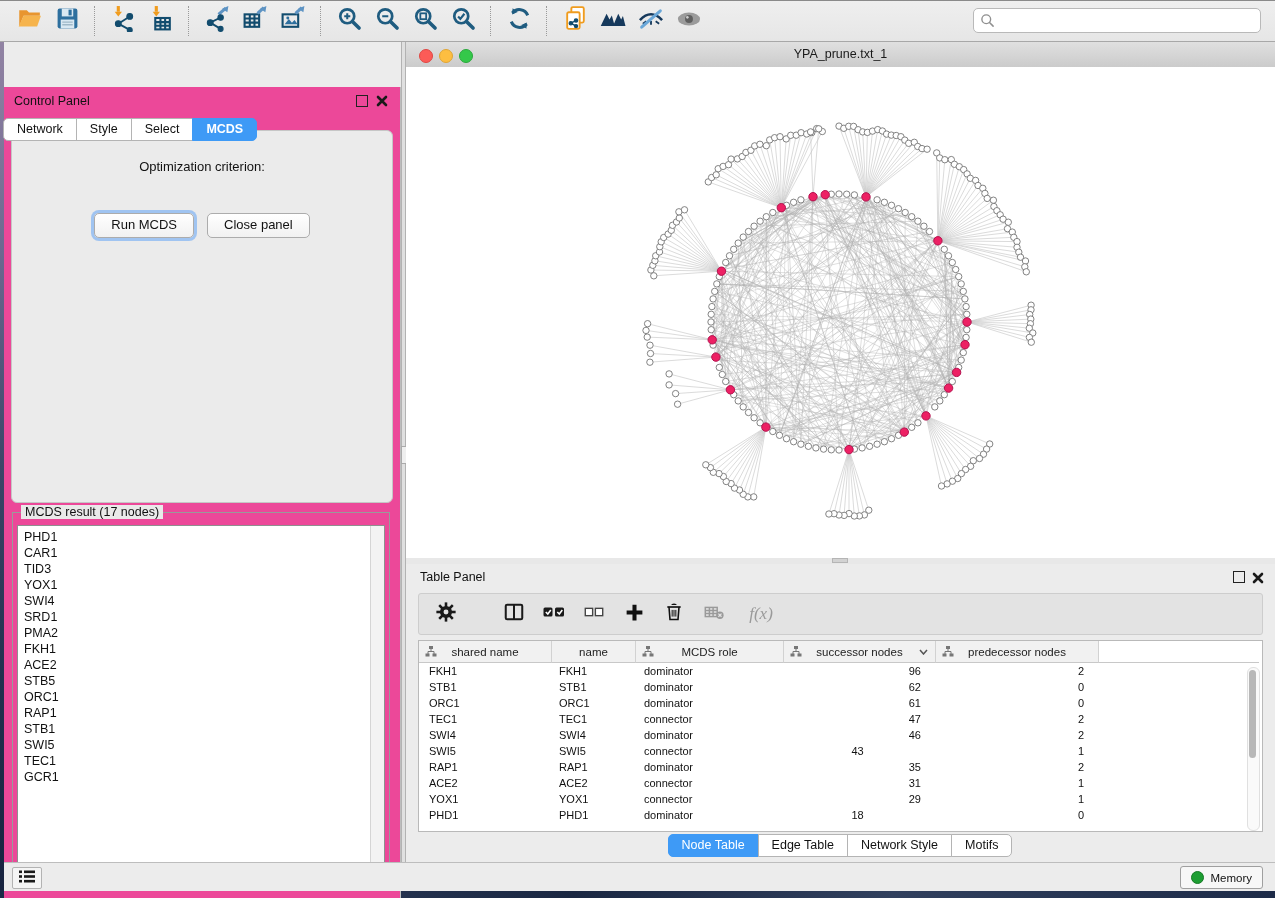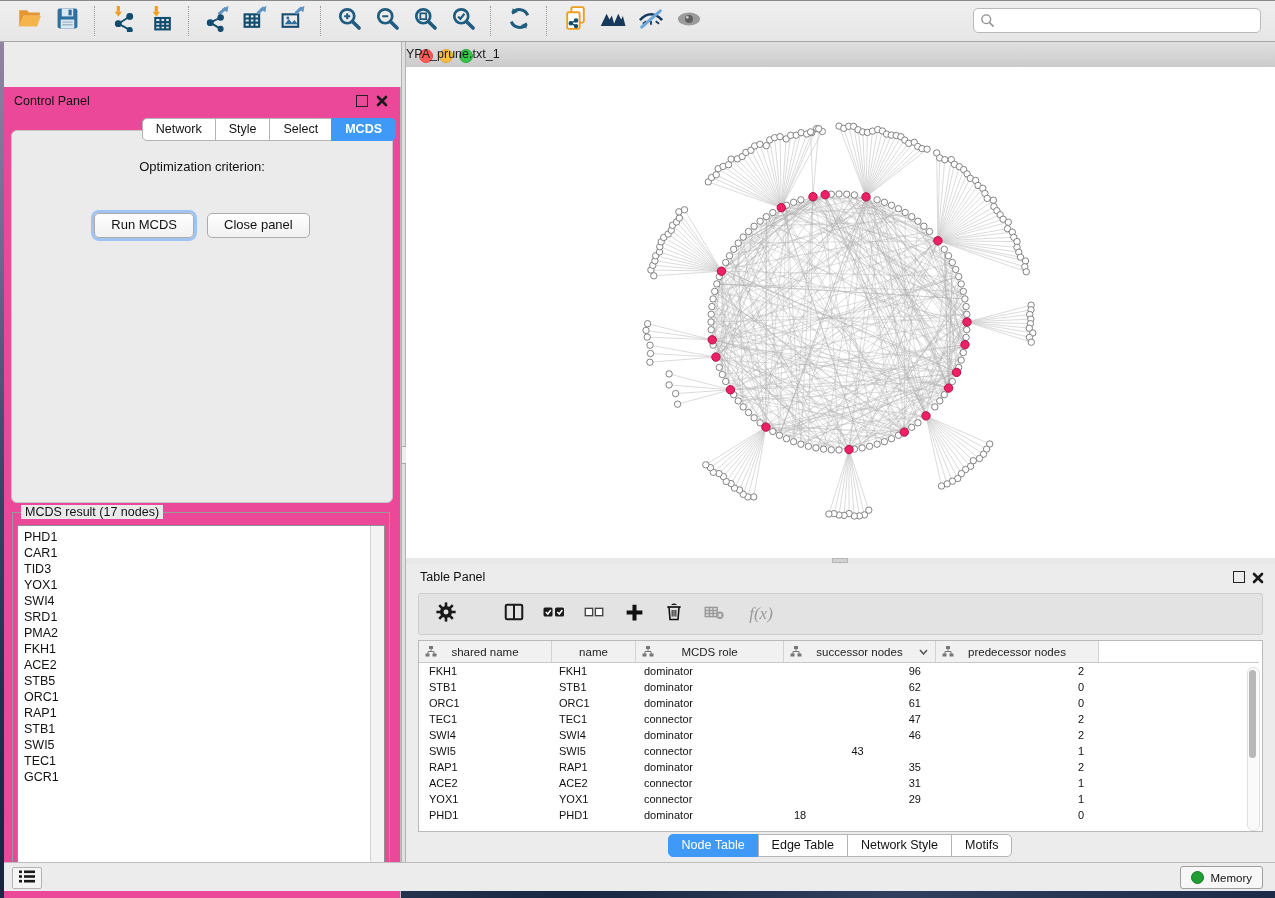--- a/index.html
+++ b/index.html
@@ -21,21 +21,21 @@
   .wall-bottom{position:absolute;left:0;top:890px;width:1275px;height:8px;background:linear-gradient(90deg,#1c2a47,#2c3b59 20%,#1a2742 45%,#31405e 70%,#1d2b48);}
 
   
   .cpanel{position:absolute;left:4px;top:42px;width:397px;height:820px;background:#ec4899;box-sizing:border-box;border-right:1px solid #bdbdbd;margin-top:45px;}
   .cp-head{position:absolute;left:0;top:0;right:0;height:28px;}
   .cp-title{position:absolute;left:10px;top:7px;font-size:12.5px;color:#111;}
   .float-box{position:absolute;top:8px;width:10px;height:10px;border:1.6px solid #222;background:transparent;cursor:pointer;}
   .close-x{position:absolute;top:6px;width:12px;height:12px;cursor:pointer;}
   .cp-head .float-box{right:32px;}
   .cp-head .close-x{right:12px;}
-  .ctabs{position:absolute;left:0;right:4px;top:31px;display:flex;justify-content:flex-end;z-index:3;}
+  .ctabs{position:absolute;left:0;right:12px;top:31px;display:flex;justify-content:flex-start;z-index:3;}
   .ctab{padding:3px 13px 4px 13px;background:#fff;border:1px solid #b4b4b4;margin-left:-1px;font-size:12.5px;color:#111;cursor:pointer;}
   .ctab:first-child{border-radius:5px 0 0 5px;}
   .ctab.active{background:#3e9af6;border-color:#3e9af6;color:#fff;border-radius:0 5px 5px 0;font-weight:bold;}
   .cp-box{position:absolute;left:7px;right:7px;top:43px;height:371px;background:#ebebeb;border:1px solid #c6c6c6;border-radius:6px;}
   .opt-label{position:absolute;left:0;right:0;top:28px;text-align:center;font-size:13px;color:#111;}
   .dropdown{position:absolute;left:34px;right:38px;top:50px;height:22px;background:#fff;border:1px solid #ababab;border-radius:4px;cursor:pointer;}
   .dropdown .dtext{position:absolute;left:9px;top:3px;font-size:12.5px;color:#111;white-space:nowrap;}
   .dropdown .stepper{position:absolute;right:1px;top:1px;width:17px;height:20px;border-radius:3px;background:linear-gradient(#55a9fa,#2e85ef);display:flex;flex-direction:column;align-items:center;justify-content:center;gap:2px;}
   .btnrow{position:absolute;left:0;right:0;top:82px;display:flex;justify-content:center;gap:13px;}
   .pbtn{height:23px;padding:0 16px;font-size:13px;color:#111;background:linear-gradient(#ffffff,#f1f1f1);border:1px solid #acacac;border-radius:5px;line-height:21px;cursor:pointer;}
@@ -48,21 +48,21 @@
   .mcds-item{font-size:12.5px;color:#111;padding:1.5px 0 1.5px 6px;line-height:13px;cursor:default;}
 
   
   .vsplit{position:absolute;left:401px;top:42px;width:5px;height:820px;background:#e0e0e0;border-left:1px solid #b2b2b2;border-right:1px solid #b2b2b2;box-sizing:border-box;cursor:col-resize;}
   .vhandle{position:absolute;left:-1px;top:404px;width:5px;height:16px;background:#efefef;border:1px solid #aaa;}
 
   
   .netwin{position:absolute;left:406px;top:42px;width:869px;height:516px;background:#fff;}
   .net-titlebar{position:absolute;left:0;top:0;right:0;height:25px;background:linear-gradient(#e0e0e0,#cbcbcb);border-bottom:1px solid #9e9e9e;}
   .tlight{position:absolute;top:7px;width:12px;height:12px;border-radius:50%;cursor:pointer;}
-  .net-title{position:absolute;left:0;right:0;top:5px;font-size:12.5px;color:#1a1a1a;}
+  .net-title{position:absolute;left:0;right:0;top:5px;text-align:center;font-size:12.5px;color:#1a1a1a;}
   .netcanvas{position:absolute;left:0;top:25px;width:869px;height:491px;background:#fff;}
 
   
   .hsplit{position:absolute;left:406px;top:558px;width:869px;height:6px;background:#e8e8e8;cursor:row-resize;}
   .hhandle{position:absolute;left:426px;top:0px;width:16px;height:5px;background:#d2d2d2;border:1px solid #b5b5b5;box-sizing:border-box;}
 
   
   .tpanel{position:absolute;left:406px;top:564px;width:869px;height:298px;background:#ececec;}
   .tp-title{position:absolute;left:14px;top:6px;font-size:12.5px;color:#111;}
   .tpanel .float-box{right:30px;top:7px;}
@@ -1251,21 +1251,21 @@
             <div class="tcell" style="width: 133px; text-align: left;">YOX1</div>
             <div class="tcell" style="width: 84px; text-align: left; padding-left: 7px;">YOX1</div>
             <div class="tcell" style="width: 148px; text-align: left; padding-left: 8px;">connector</div>
             <div class="tcell" style="width: 152px; text-align: right;">29</div>
             <div class="tcell" style="width: 163px; text-align: right;">1</div>
           </div>
           <div class="trow">
             <div class="tcell" style="width: 133px; text-align: left;">PHD1</div>
             <div class="tcell" style="width: 84px; text-align: left; padding-left: 7px;">PHD1</div>
             <div class="tcell" style="width: 148px; text-align: left; padding-left: 8px;">dominator</div>
-            <div class="tcell" style="width: 152px; text-align: left;">18</div>
+            <div class="tcell" style="width: 152px; text-align: center;">18</div>
             <div class="tcell" style="width: 163px; text-align: right;">0</div>
           </div>
         </div>
       <div class="tscroll">
           <div class="tthumb"></div>
         </div>
     </div>
 
     <div class="tp-tabs">
         <div class="btab active">Node Table</div>

